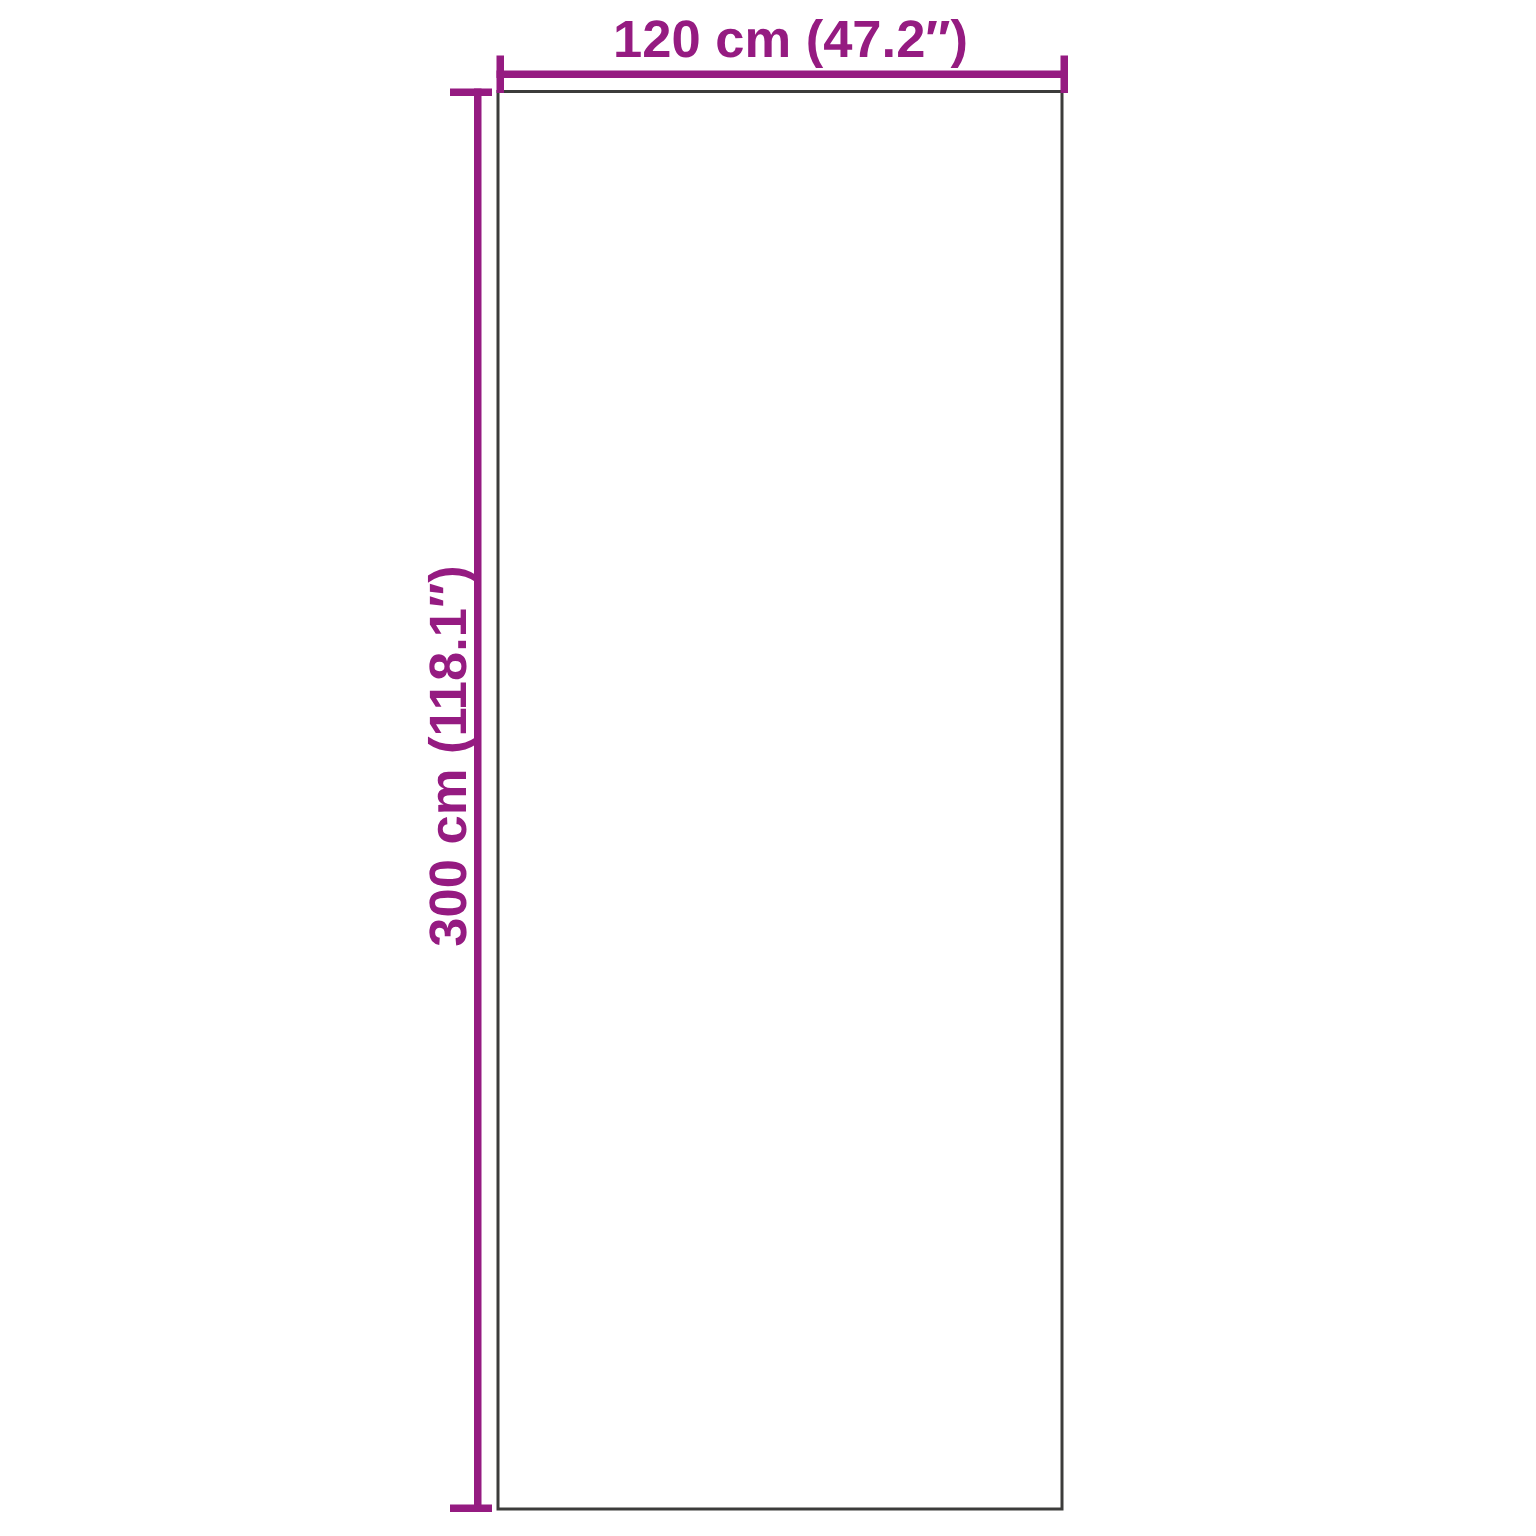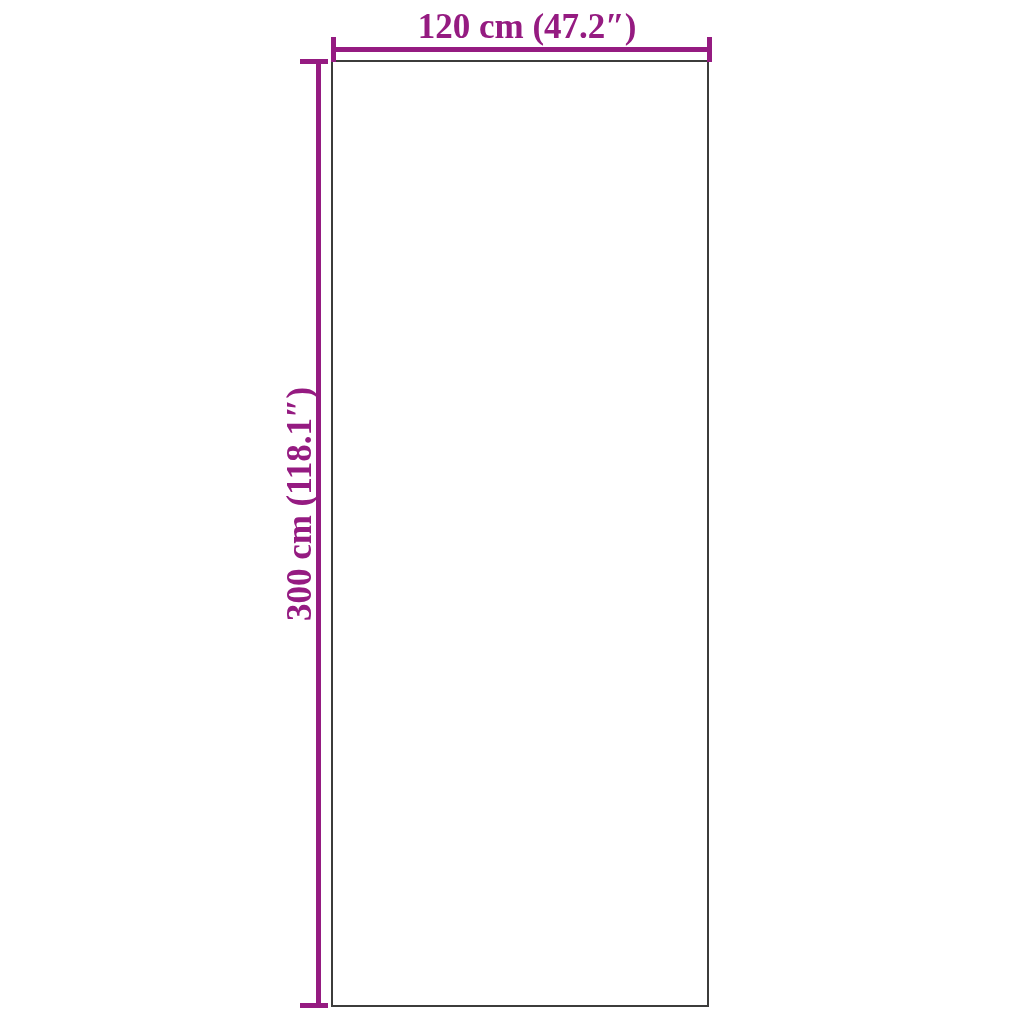--- a/index.html
+++ b/index.html
@@ -6,21 +6,21 @@
     margin: 0;
     padding: 0;
     background: #ffffff;
   }
   .canvas {
     position: relative;
     width: 1024px;
     height: 1024px;
     background: var(--bg, #ffffff);
     overflow: hidden;
-    font-family: Liberation Serif, serif;
+    font-family: Liberation Sans, sans-serif;
   }
   
   .rect {
     position: absolute;
     left: 331px;
     top: 60px;
     width: 378px;
     height: 947px;
     border: 2px solid var(--outline, #3C3C3B);
     box-sizing: border-box;

